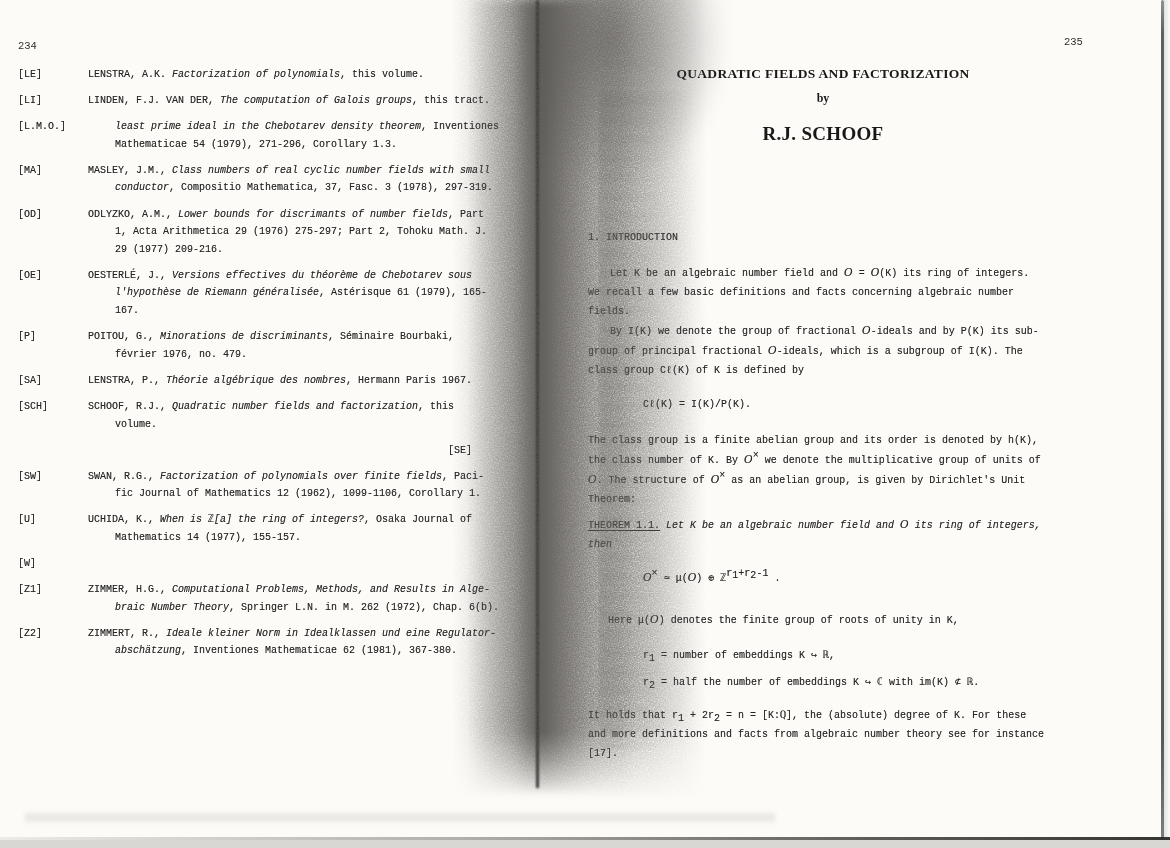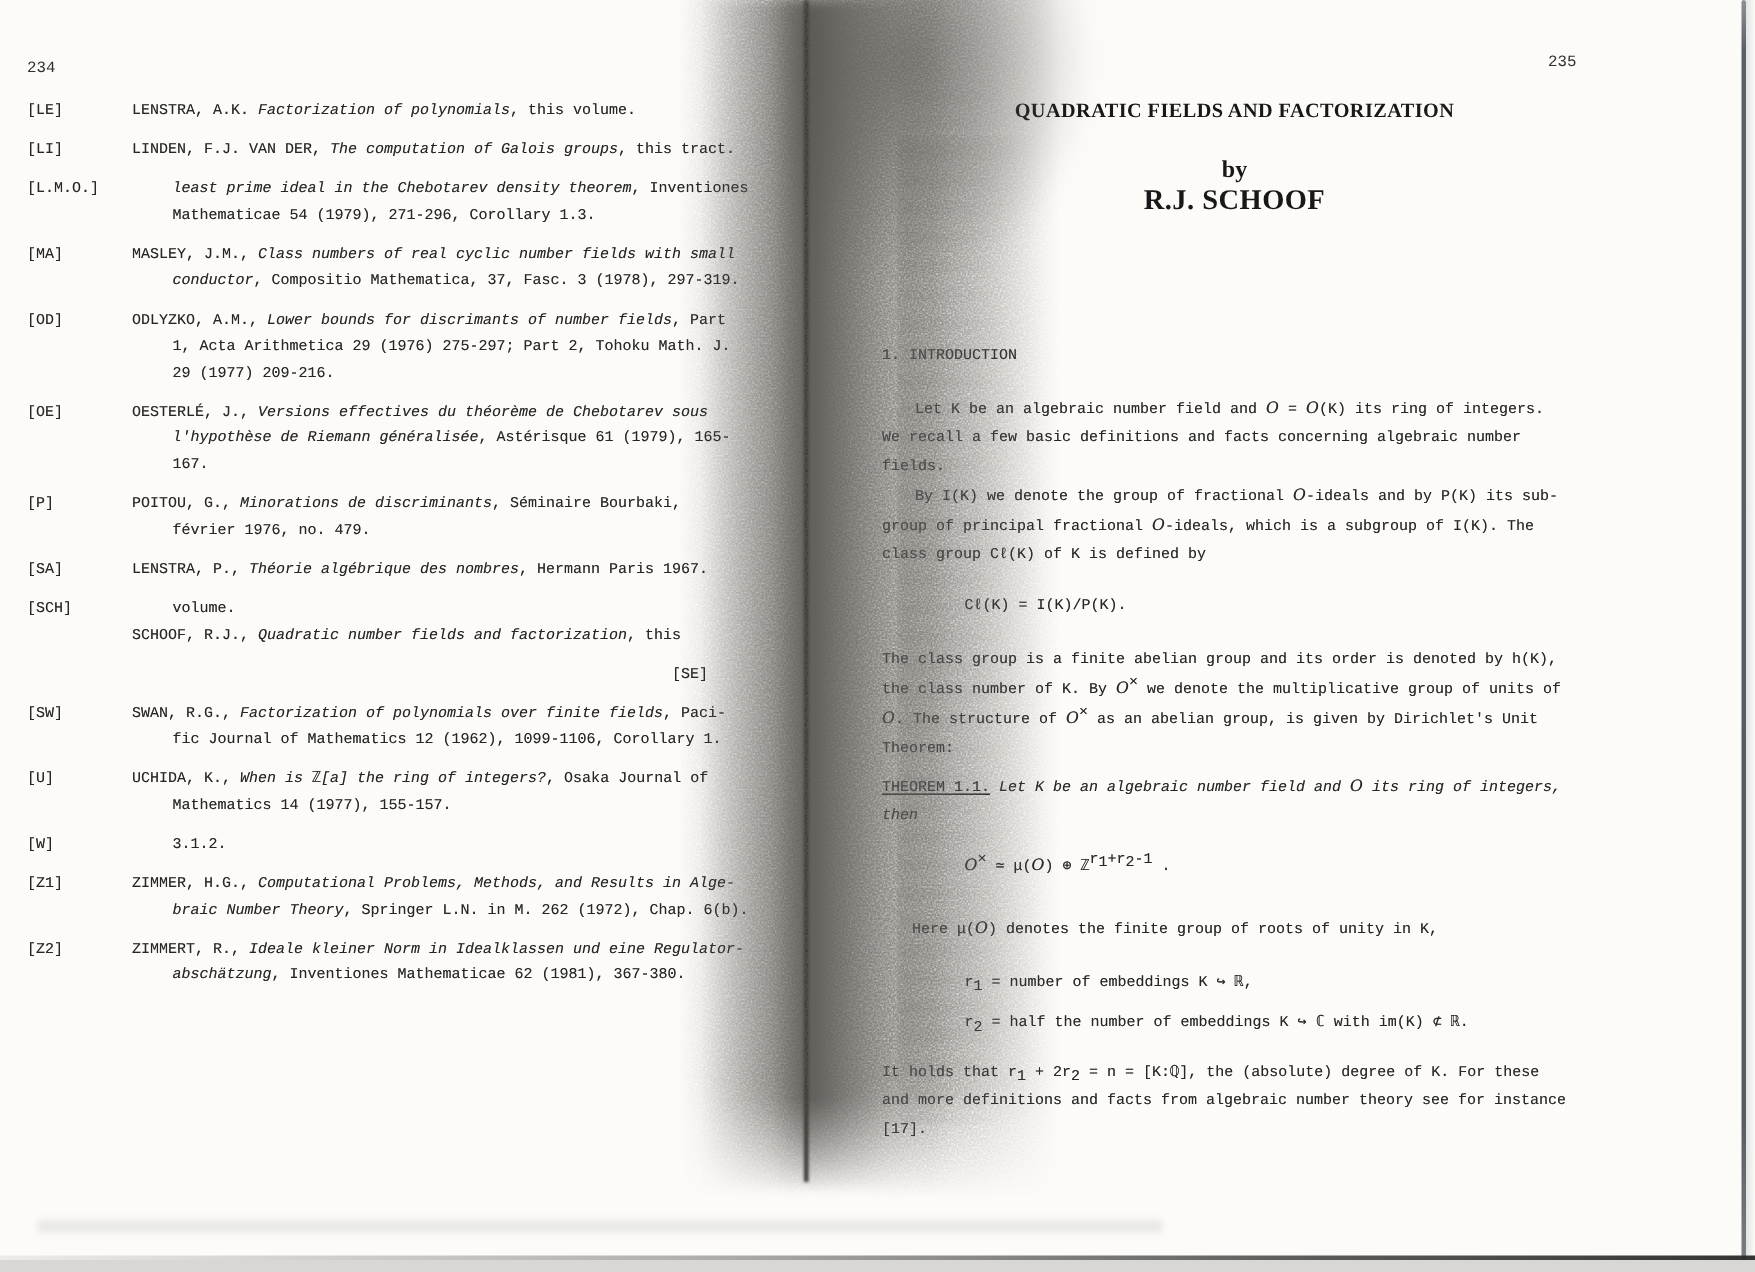--- a/index.html
+++ b/index.html
@@ -5,35 +5,35 @@
   html,body{margin:0;padding:0;}
   body{
     width:1170px;height:848px;position:relative;overflow:hidden;
     background:#fcfbf8;
     font-family:"Liberation Mono","DejaVu Sans Mono",monospace;
     color:#262626;
   }
   
   .pagenum{position:absolute;font-size:10.5px;color:#2e2e2e;}
   #left-pagenum{left:18px;top:40px;}
-  #right-pagenum{left:1032px;top:36px;}
+  #right-pagenum{left:1064px;top:36px;}
 
   #left-refs{position:absolute;left:18px;top:66px;width:500px;font-size:10px;
              text-shadow:0 0 .4px rgba(30,30,30,.45);}
   .ref-row{display:flex;margin-bottom:8.5px;justify-content:flex-end;}
   .ref-label{width:70px;flex:none;line-height:17.6px;}
   .ref-text{flex:1;}
   .ref-line{line-height:17.6px;white-space:nowrap;}
   .ref-line.cont{padding-left:27px;}
 
   #right-col{position:absolute;left:588px;top:0;width:470px;}
   .serifhead{position:absolute;width:100%;text-align:center;
              font-family:"Liberation Serif","DejaVu Serif",serif;font-weight:bold;color:#181818;}
   #title{top:66px;font-size:13.5px;letter-spacing:.3px;}
-  #byline{top:105px;font-size:16px;}
+  #byline{top:91px;font-size:12px;}
   #author{top:123px;font-size:19px;letter-spacing:.3px;}
 
   #right-body{position:absolute;left:0;top:228px;width:480px;font-size:10px;
               text-shadow:0 0 .4px rgba(30,30,30,.45);}
   .tline{line-height:19px;white-space:nowrap;}
   .ind-para{padding-left:22px;}
   .ind-small{padding-left:20px;}
   .ind-disp{padding-left:55px;}
   .blk-heading{margin-bottom:16px;}
   .blk-display{margin:15px 0 17px;}
@@ -150,22 +150,22 @@
       </div>
       <div class="ref-row">
         <div class="ref-label">[SA]</div>
         <div class="ref-text">
           <div class="ref-line"><span>LENSTRA, P., </span><span class="it">Théorie algébrique des nombres</span><span>, Hermann Paris 1967.</span></div>
         </div>
       </div>
       <div class="ref-row">
         <div class="ref-label">[SCH]</div>
         <div class="ref-text">
+          <div class="ref-line"><span>SCHOOF, R.J., </span><span class="it">Quadratic number fields and factorization</span><span>, this</span></div>
           <div class="ref-line cont"><span>volume.</span></div>
-          <div class="ref-line"><span>SCHOOF, R.J., </span><span class="it">Quadratic number fields and factorization</span><span>, this</span></div>
         </div>
       </div>
       <div class="ref-row">
         <div class="ref-label">[SE]</div>
       </div>
       <div class="ref-row">
         <div class="ref-label">[SW]</div>
         <div class="ref-text">
           <div class="ref-line"><span>SWAN, R.G., </span><span class="it">Factorization of polynomials over finite fields</span><span>, Paci-</span></div>
           <div class="ref-line cont"><span>fic Journal of Mathematics 12 (1962), 1099-1106, Corollary 1.</span></div>
@@ -174,21 +174,20 @@
       <div class="ref-row">
         <div class="ref-label">[U]</div>
         <div class="ref-text">
           <div class="ref-line"><span>UCHIDA, K., </span><span class="it">When is ℤ[a] the ring of integers?</span><span>, Osaka Journal of</span></div>
           <div class="ref-line cont"><span>Mathematics 14 (1977), 155-157.</span></div>
         </div>
       </div>
       <div class="ref-row">
         <div class="ref-label">[W]</div>
         <div class="ref-text">
-          <div class="ref-line cont"><span>3.1.2.</span></div>
         </div>
       </div>
       <div class="ref-row">
         <div class="ref-label">[Z1]</div>
         <div class="ref-text">
           <div class="ref-line"><span>ZIMMER, H.G., </span><span class="it">Computational Problems, Methods, and Results in Alge-</span></div>
           <div class="ref-line cont"><span class="it">braic Number Theory</span><span>, Springer L.N. in M. 262 (1972), Chap. 6(b).</span></div>
         </div>
       </div>
       <div class="ref-row">

